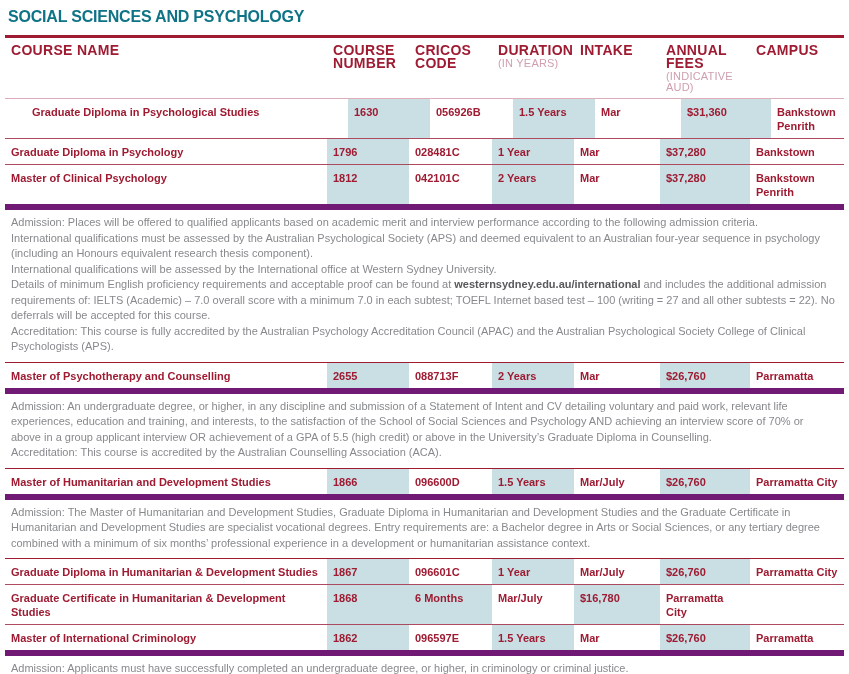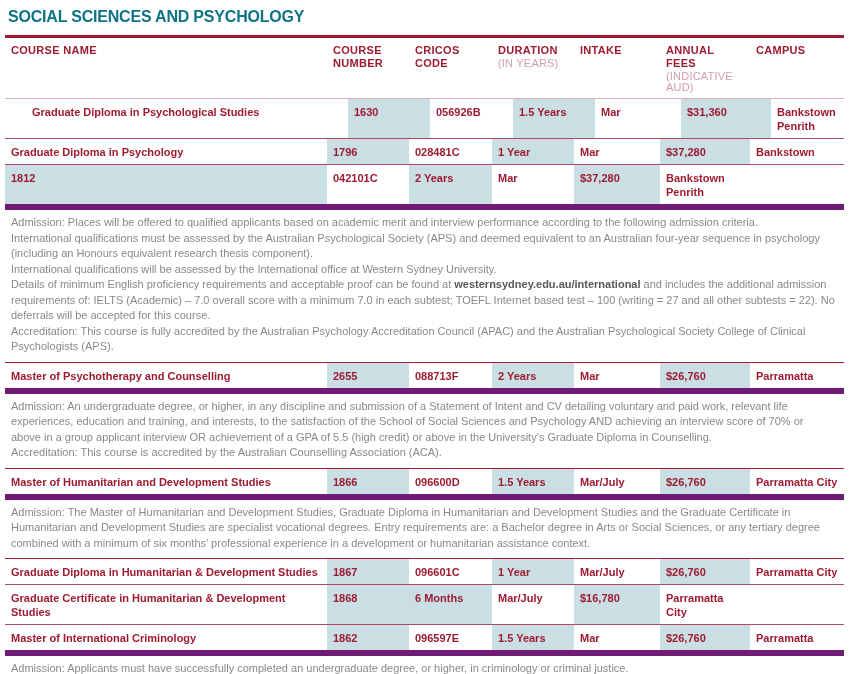--- a/index.html
+++ b/index.html
@@ -2,21 +2,21 @@
 <html><head>
 <meta charset="utf-8">
 <style>
   html,body{margin:0;padding:0;background:#ffffff;}
   body{width:849px;height:674px;font-family:"Liberation Sans",sans-serif;-webkit-font-smoothing:antialiased;}
   .page{padding:5px 5px 0 5px;box-sizing:border-box;}
   .page-title{margin:3px 0 9px 3px;font-size:16px;font-weight:bold;color:#0f7386;letter-spacing:-0.2px;}
   .table{border-top:3px solid #9e1b32;border-bottom:2px solid #9e1b32;}
   .header-row,.course-row{display:grid;grid-template-columns:322px 82px 83px 82px 86px 90px 1fr;}
   .hcell{padding:6px 4px 5px 6px;}
-  .hlabel{color:#9e1b32;font-weight:bold;font-size:11px;letter-spacing:0.3px;line-height:13px;}
+  .hlabel{color:#9e1b32;font-weight:bold;font-size:14px;letter-spacing:0.3px;line-height:13px;}
   .hsub{color:#cf9fae;font-size:11px;letter-spacing:0.2px;margin-top:1px;line-height:11px;}
   .header-row{border-bottom:1px solid #ddadb9;}
   .cell{padding:6px 6px 5px 6px;color:#9e1b32;font-weight:bold;font-size:11px;line-height:14px;}
   .shade{background:#c9dfe4;}
   .course-row{border-top:1px solid #ad4a60;}
   .course-row.first{border-top:none;margin-left:21px;}
   .course-row.after-note{border-top:1.5px solid #9e1b32;}
   .note-row{border-top:6px solid #701a75;padding:5px 8px 7px 6px;}
   .note-row p{margin:0;font-size:11px;line-height:15.5px;color:#87898c;}
   .note-row .bold{font-weight:bold;color:#58595b;}
@@ -71,20 +71,21 @@
           <div class="cell c1 shade">1796</div>
           <div class="cell c2">028481C</div>
           <div class="cell c3 shade">1 Year</div>
           <div class="cell c4">Mar</div>
           <div class="cell c5 shade">$37,280</div>
           <div class="cell c6">
             <span class="campus-line">Bankstown</span>
           </div>
         </div>
         <div class="course-row">
+          <div class="cell c0">Master of Clinical Psychology</div>
           <div class="cell c1 shade">1812</div>
           <div class="cell c2">042101C</div>
           <div class="cell c3 shade">2 Years</div>
           <div class="cell c4">Mar</div>
           <div class="cell c5 shade">$37,280</div>
           <div class="cell c6">
             <span class="campus-line">Bankstown</span>
             <span class="campus-line">Penrith</span>
           </div>
         </div>

